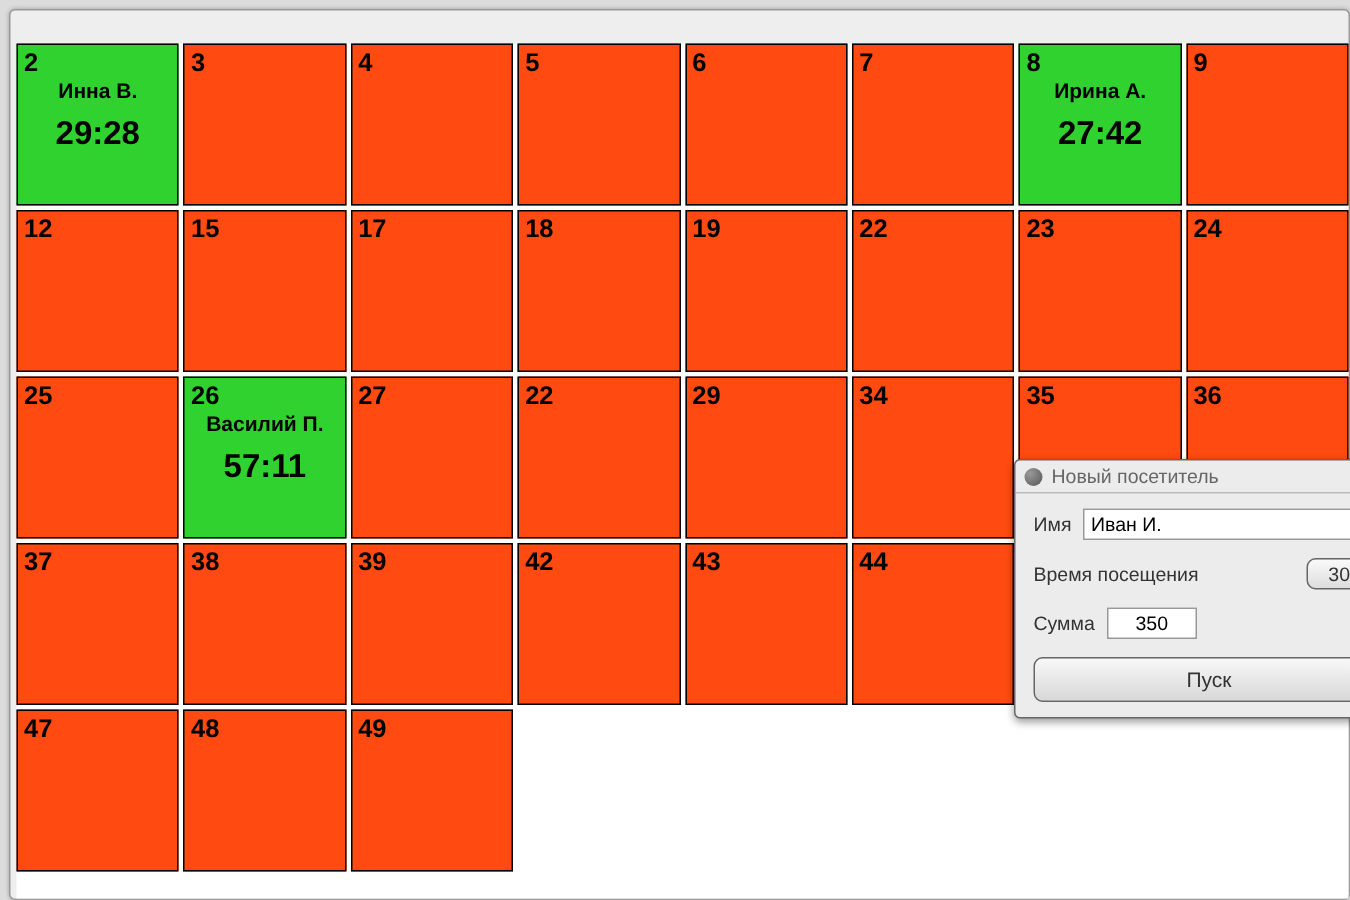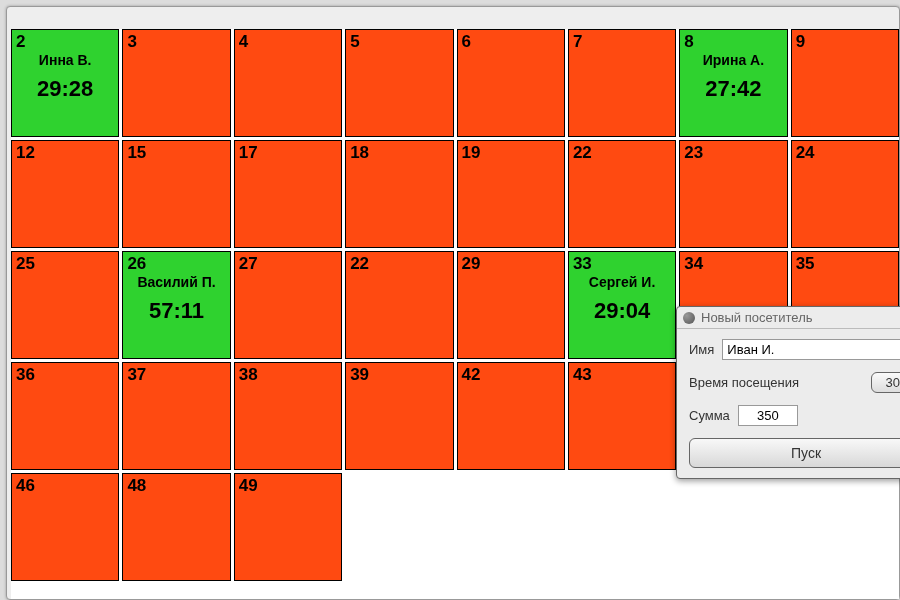--- a/index.html
+++ b/index.html
@@ -186,25 +186,20 @@
       </div>
       <div class="cell">
         <div class="num">27</div>
       </div>
       <div class="cell">
         <div class="num">22</div>
       </div>
       <div class="cell">
         <div class="num">29</div>
       </div>
-      <div class="cell active">
-        <div class="num">33</div>
-        <div class="name">Сергей И.</div>
-        <div class="time">29:04</div>
-      </div>
       <div class="cell">
         <div class="num">34</div>
       </div>
       <div class="cell">
         <div class="num">35</div>
       </div>
       <div class="cell">
         <div class="num">36</div>
       </div>
       <div class="cell">
@@ -223,20 +218,23 @@
         <div class="num">43</div>
       </div>
       <div class="cell">
         <div class="num">44</div>
       </div>
       <div class="cell">
         <div class="num">23</div>
       </div>
       <div class="cell">
         <div class="num">46</div>
+      </div>
+      <div class="cell">
+        <div class="num">47</div>
       </div>
       <div class="cell">
         <div class="num">48</div>
       </div>
       <div class="cell">
         <div class="num">49</div>
       </div>
     </div>
 </div>
 

